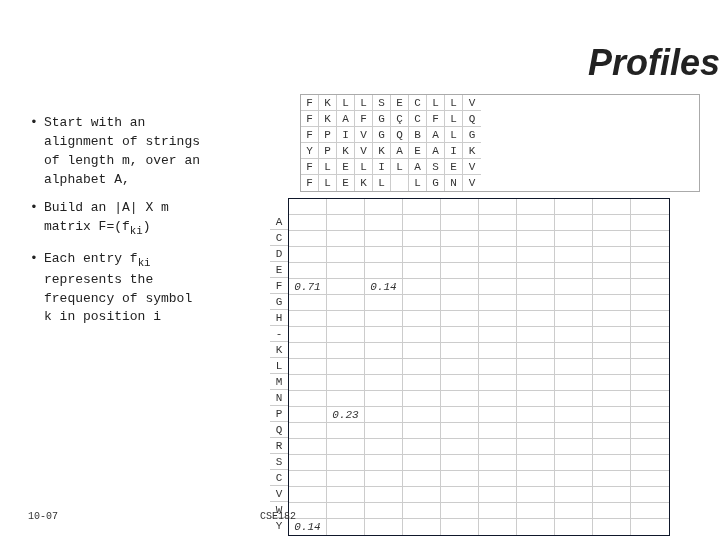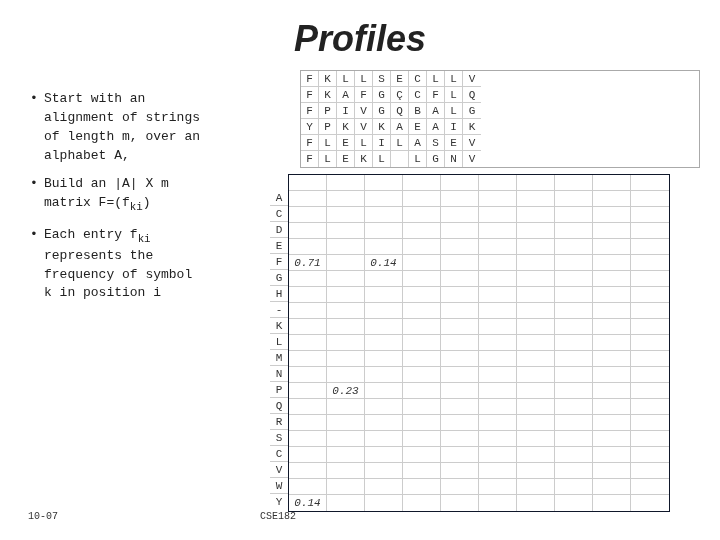--- a/index.html
+++ b/index.html
@@ -6,26 +6,27 @@
     body {
       width: 720px;
       height: 540px;
       background: #fff;
       font-family: Arial, sans-serif;
       overflow: hidden;
       position: relative;
     }
 
     #page-title {
-      text-align: center;
+      text-align: right;
       font-size: 36px;
       font-weight: bold;
       padding: 18px 0 10px 0;
       color: #222;
       font-style: italic;
+      margin-top: 24px;
     }
 
     .main-content {
       display: flex;
       flex-direction: row;
       padding: 0 20px;
       height: 460px;
     }
 
     .left-panel {

